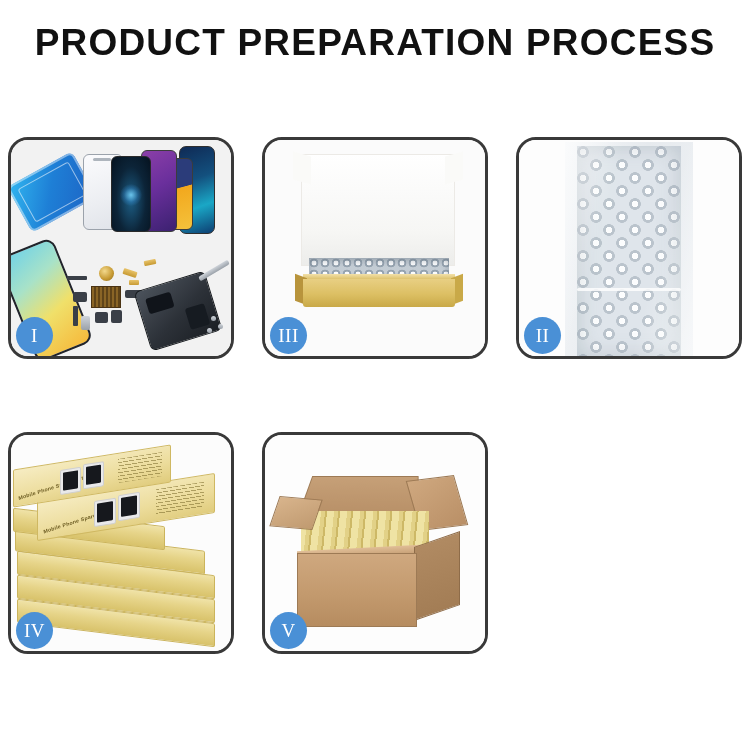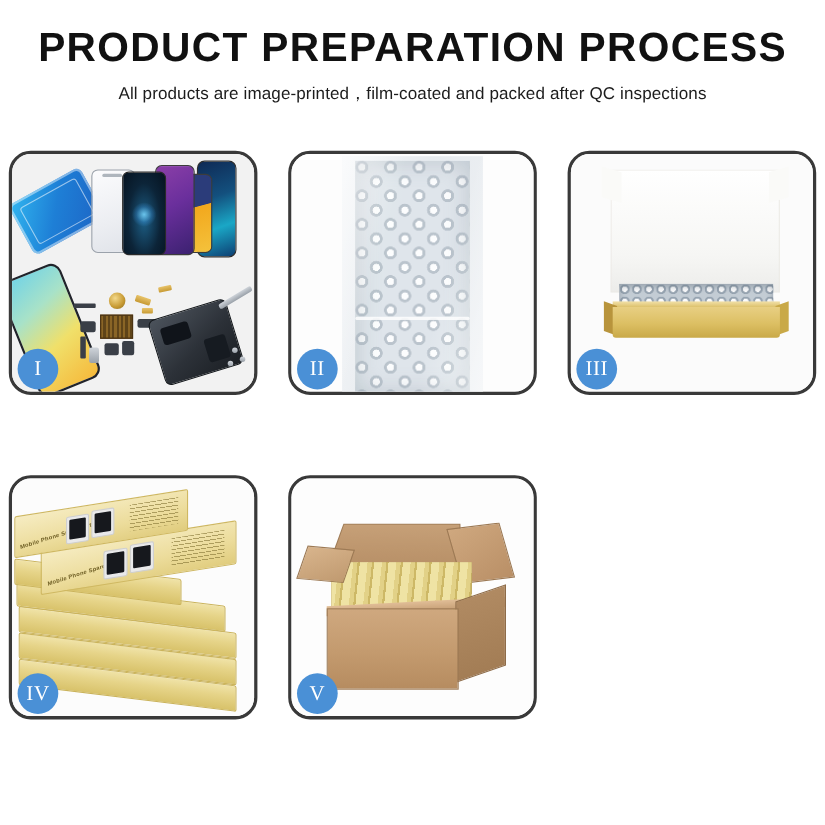--- a/index.html
+++ b/index.html
@@ -473,21 +473,20 @@
     width: 90px; height: 60px;
     background: linear-gradient(210deg, rgba(210,225,240,.55) 0%, rgba(255,255,255,0) 70%);
     pointer-events: none;
   }
 </style>
 </head>
 <body>
 
 <div class="header">
   <h1 class="title">PRODUCT PREPARATION PROCESS</h1>
-  <p class="subtitle">All products are image-printed，film-coated and packed after QC inspections</p>
 </div>
 
 <div class="grid">
 
   <div class="panel p1">
     <div class="panel-inner">
       <div class="phone film-blue"></div>
       <div class="phone glass"></div>
       <div class="phone ph-teal"></div>
       <div class="phone ph-orange"></div>
@@ -510,40 +509,40 @@
       <div class="part gold" style="left:133px; top:120px; width:12px; height:5px; transform:rotate(-12deg);"></div>
       <div class="backplate"></div>
       <div class="part silver" style="left:200px; top:176px; width:5px; height:5px; border-radius:50%;"></div>
       <div class="part silver" style="left:207px; top:184px; width:5px; height:5px; border-radius:50%;"></div>
       <div class="part silver" style="left:196px; top:188px; width:5px; height:5px; border-radius:50%;"></div>
       <div class="part silver" style="left:186px; top:128px; width:34px; height:5px; transform:rotate(-31deg); border-radius:2px;"></div>
     </div>
     <div class="badge">I</div>
   </div>
 
-  <div class="panel p2">
-    <div class="panel-inner">
-      <div class="wrap-bg"></div>
-      <div class="bubbles"></div>
-      <div class="wrap-seam"></div>
-      <div class="wrap-gloss"></div>
-    </div>
-    <div class="badge">II</div>
-  </div>
-
   <div class="panel p3">
     <div class="panel-inner">
       <div class="b3-lid"></div>
       <div class="b3-fill"></div>
       <div class="b3-rim"></div>
       <div class="b3-left"></div>
       <div class="b3-right"></div>
       <div class="b3-front"></div>
     </div>
     <div class="badge">III</div>
+  </div>
+
+  <div class="panel p2">
+    <div class="panel-inner">
+      <div class="wrap-bg"></div>
+      <div class="bubbles"></div>
+      <div class="wrap-seam"></div>
+      <div class="wrap-gloss"></div>
+    </div>
+    <div class="badge">II</div>
   </div>
 
   <div class="panel p4">
     <div class="panel-inner">
       <div class="stack">
 
         <div class="ybox" style="left:6px;  top:176px; width:196px; height:22px; transform:skewY(7deg);"></div>
         <div class="ybox" style="left:6px;  top:152px; width:196px; height:22px; transform:skewY(7deg);"></div>
         <div class="ybox" style="left:6px;  top:128px; width:196px; height:22px; transform:skewY(7deg);"></div>
         <div class="ybox" style="left:4px;  top:104px; width:188px; height:22px; transform:skewY(7deg);"></div>

